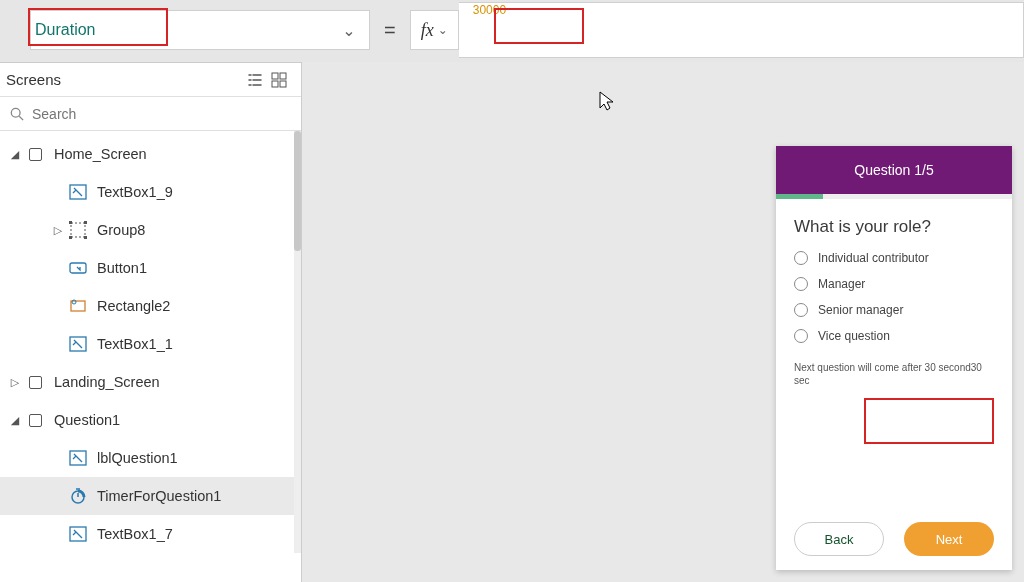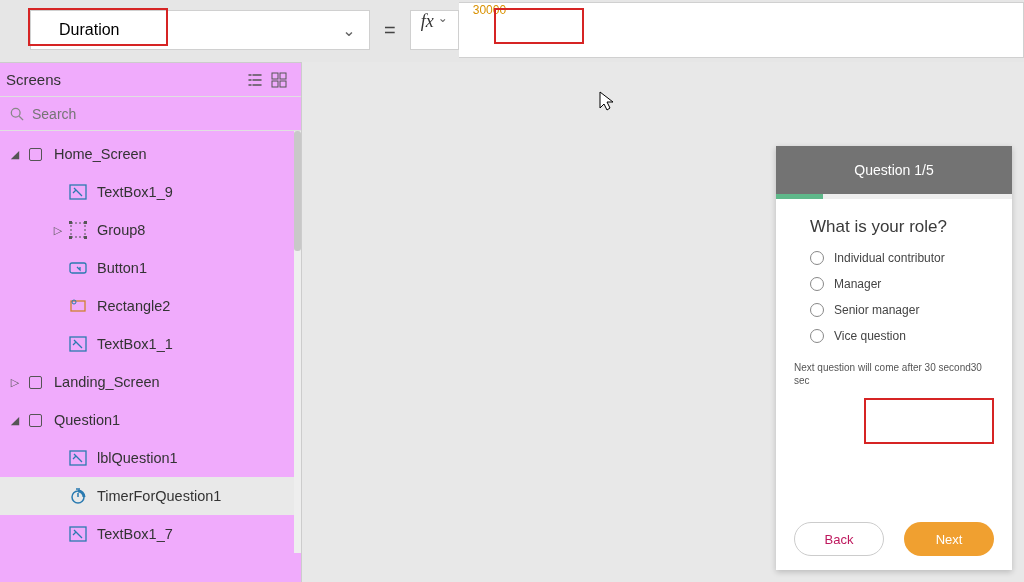--- a/index.html
+++ b/index.html
@@ -1,32 +1,32 @@
 <!DOCTYPE html>
 <html><head>
 <meta charset="utf-8">
 <style>
   * { box-sizing: border-box; margin: 0; padding: 0; font-family: "Segoe UI", Arial, sans-serif; }
   body { width: 1024px; height: 582px; background: #e6e6e6; overflow: hidden; position: relative; }
 
   
   .formula-bar { position: absolute; top: 10px; left: 0; right: 0; height: 40px; display: flex; align-items: center; }
   .prop-select { position: relative; margin-left: 30px; background: #fff; border: 1px solid #d0d0d0; width: 340px; height: 40px; display: flex; align-items: center; }
-  .prop-select .label { padding-left: 28px; font-size: 16px; color: #000000; flex: 1; }
+  .prop-select .label { padding-left: 4px; font-size: 16px; color: #0f766e; flex: 1; }
   .prop-select .chev { width: 40px; text-align: center; color: #666; }
   .equals { margin: 0 14px; font-size: 20px; color: #444; }
-  .fx-box { background: #fff; border: 1px solid #d0d0d0; height: 40px; display: flex; align-items: flex-start; padding: 0 10px; }
+  .fx-box { background: #fff; border: 1px solid #d0d0d0; height: 40px; display: flex; align-items: center; padding: 0 10px; }
   .fx { font-style: italic; font-family: Georgia, serif; font-size: 18px; color: #333; margin-right: 4px; }
   .fx-chev { color: #666; font-size: 12px; }
   .formula-input { background: #fff; border: 1px solid #d0d0d0; border-left: none; height: 56px; flex: 1; display: flex; align-items: flex-start; padding-left: 14px; font-family: Consolas, monospace; font-size: 12px; color: #d99100; }
 
   .hi-box { position: absolute; border: 2px solid #d62424; pointer-events: none; }
 
   
-  .left-panel { position: absolute; top: 62px; left: 0; width: 302px; bottom: 0; background: #f0abfc; border-top: 1px solid #ccc; border-right: 1px solid #ccc; }
+  .left-panel { position: absolute; top: 62px; left: 0; width: 302px; bottom: 0; background: #ffffff; border-top: 1px solid #ccc; border-right: 1px solid #ccc; }
   .panel-head { height: 34px; display: flex; align-items: center; padding: 0 10px 0 6px; border-bottom: 1px solid #e0e0e0; }
   .panel-head .title { flex: 1; font-size: 15px; color: #333; }
   .panel-head .hicon { width: 24px; height: 24px; display: flex; align-items: center; justify-content: center; color: #555; }
   .search-row { height: 34px; display: flex; align-items: center; padding: 0 10px; border-bottom: 1px solid #e0e0e0; color: #888; }
   .search-row svg { margin-right: 8px; }
   .search-row input { border: none; outline: none; background: transparent; font-size: 14px; color: #555; flex: 1; }
   .tree { position: relative; padding-top: 4px; }
   .tree-scroll { position: absolute; right: 0; top: 0; bottom: 0; width: 7px; background: #eee; }
   .tree-thumb { position: absolute; right: 0; top: 0; width: 7px; height: 120px; background: #c8c8c8; border-radius: 3px; }
   .node { display: flex; align-items: center; height: 38px; font-size: 14.5px; color: #333; cursor: pointer; padding-right: 10px; }
@@ -37,35 +37,35 @@
   .node .icon { width: 22px; height: 22px; display: inline-flex; align-items: center; justify-content: center; margin-right: 8px; }
   .node .sq { width: 13px; height: 13px; border: 1.5px solid #555; border-radius: 2px; }
   .node .txt { flex: 1; }
 
   
   .canvas { position: absolute; top: 62px; left: 302px; right: 0; bottom: 0; background: #e8e8e8; }
   .cursor { position: absolute; top: 28px; left: 296px; font-size: 18px; color: #000; }
 
   
   .phone { position: absolute; top: 84px; right: 12px; width: 236px; height: 424px; background: #fff; box-shadow: 0 2px 6px rgba(0,0,0,.2); }
-  .phone-head { background: #737373; color: #fff; text-align: center; padding: 16px 0; font-size: 14px; font-weight: 500; }
+  .phone-head { background: #701a75; color: #fff; text-align: center; padding: 16px 0; font-size: 14px; font-weight: 500; }
   .progress { height: 5px; background: #eee; }
   .progress .fill { height: 5px; width: 20%; background: #5fb88a; }
-  .q-body { padding: 18px 22px 0 18px; margin-left: 16px; }
+  .q-body { padding: 18px 22px 0 18px; }
   .q-title { font-size: 17px; color: #3a3a3a; margin-bottom: 14px; }
   .opt { display: flex; align-items: center; margin-bottom: 12px; }
   .opt .r { width: 14px; height: 14px; border: 1.5px solid #888; border-radius: 50%; margin-right: 10px; }
   .opt .l { font-size: 12px; color: #444; }
   .timer-wrap { position: relative; margin: 4px 18px 8px 18px; }
   .timer { background: #2f5ba7; color: #fff; border-radius: 4px; text-align: center; padding: 6px 0; font-size: 9px; font-family: monospace; position: relative; }
   .sel-handle { position: absolute; width: 10px; height: 10px; background: #fff; border: 1px solid #2f5ba7; border-radius: 50%; }
   .helper { font-size: 10px; color: #555; padding: 6px 18px; line-height: 1.3; }
   .btn-row { position: absolute; bottom: 14px; left: 0; right: 0; display: flex; justify-content: space-between; padding: 0 18px; }
   .btn { width: 90px; height: 34px; border-radius: 17px; display: flex; align-items: center; justify-content: center; font-size: 13px; }
-  .btn-back { border: 1px solid #ccc; color: #be185d; background: #fff; }
+  .btn-back { border: 1px solid #ccc; color: #14532d; background: #fff; }
   .btn-next { background: #f0a030; color: #fff; }
 
   svg { display: block; }
 </style>
 </head>
 <body>
 
 <div class="formula-bar">
   <div class="prop-select">
     <span class="label">Duration</span>

